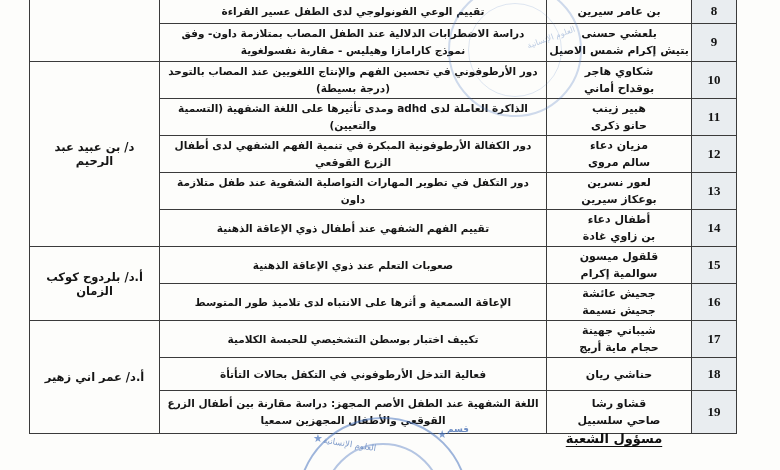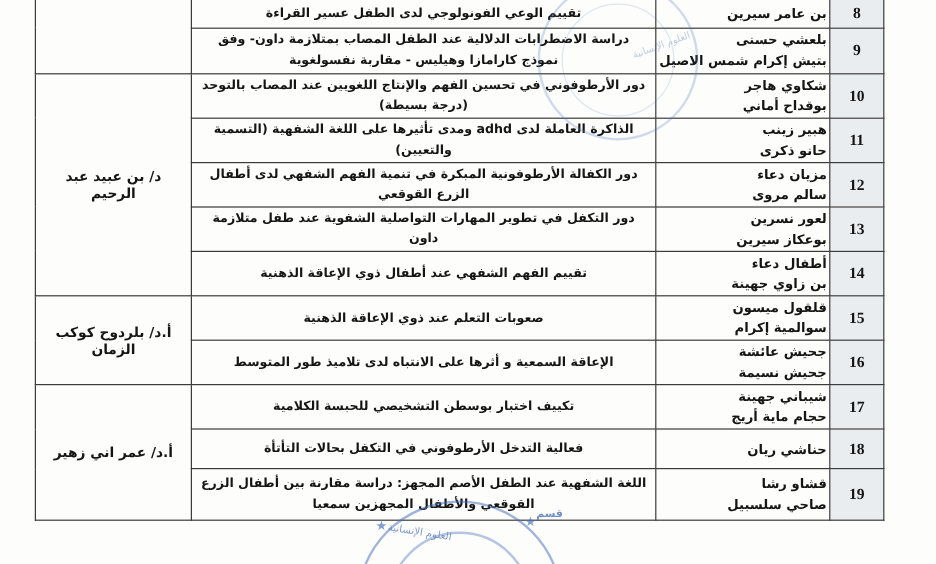--- a/index.html
+++ b/index.html
@@ -18,21 +18,21 @@
   }
   td{
     border:1px solid #3b3b3b;text-align:center;vertical-align:middle;
     padding:1px 5px;overflow:hidden;
   }
   tr.r8 > td{border-top:none;}
   td.num{
     width:34px;background:#e9edf0;
     font-family:"Liberation Serif",serif;font-weight:bold;font-size:13px;
   }
-  td.names{width:140px;font-size:11px;font-weight:bold;line-height:1.55;padding:1px 2px;text-align:right;}
+  td.names{width:140px;font-size:11px;font-weight:bold;line-height:1.55;padding:1px 2px;}
   td.topic{width:376px;font-size:10.5px;font-weight:bold;line-height:1.6;}
   td.sup{width:119px;font-size:11.5px;font-weight:bold;}
   tr.h23{height:23px;} tr.h38{height:38px;} tr.h36{height:36px;}
   tr.h37{height:37px;} tr.h33{height:33px;} tr.h43{height:43px;}
 
   
   .lbl{
     position:absolute;font-weight:bold;font-size:13px;color:#101010;
     text-decoration:underline;text-underline-offset:3px;text-align:center;
     direction:rtl;z-index:7;
@@ -120,21 +120,21 @@
       <td class="names">
         <div>لعور نسرين</div>
         <div>بوعكاز سيرين</div>
       </td>
       <td class="topic">دور التكفل في تطوير المهارات التواصلية الشفوية عند طفل متلازمة داون</td>
     </tr>
     <tr class="h36">
       <td class="num">14</td>
       <td class="names">
         <div>أطفال دعاء</div>
-        <div>بن زاوي جهينة</div>
+        <div>بن زاوي غادة</div>
       </td>
       <td class="topic">تقييم الفهم الشفهي عند أطفال ذوي الإعاقة الذهنية</td>
     </tr>
     <tr class="h37">
       <td class="num">15</td>
       <td class="names">
         <div>قلقول ميسون</div>
         <div>سوالمية إكرام</div>
       </td>
       <td class="topic">صعوبات التعلم عند ذوي الإعاقة الذهنية</td>
@@ -184,14 +184,15 @@
 
   <div class="stamp" id="stamp-bottom">
     <div class="outer"></div>
     <div class="inner"></div>
     <div class="s-star" id="star-r">★</div>
     <div class="s-star" id="star-l">★</div>
     <div class="s-line1">قسم</div>
     <div class="s-line2">العلوم الإنسانية</div>
   </div>
 
+  <div class="lbl" id="lbl-section">مسؤول الشعبة</div>
 
 </div>
 
 </body></html>

